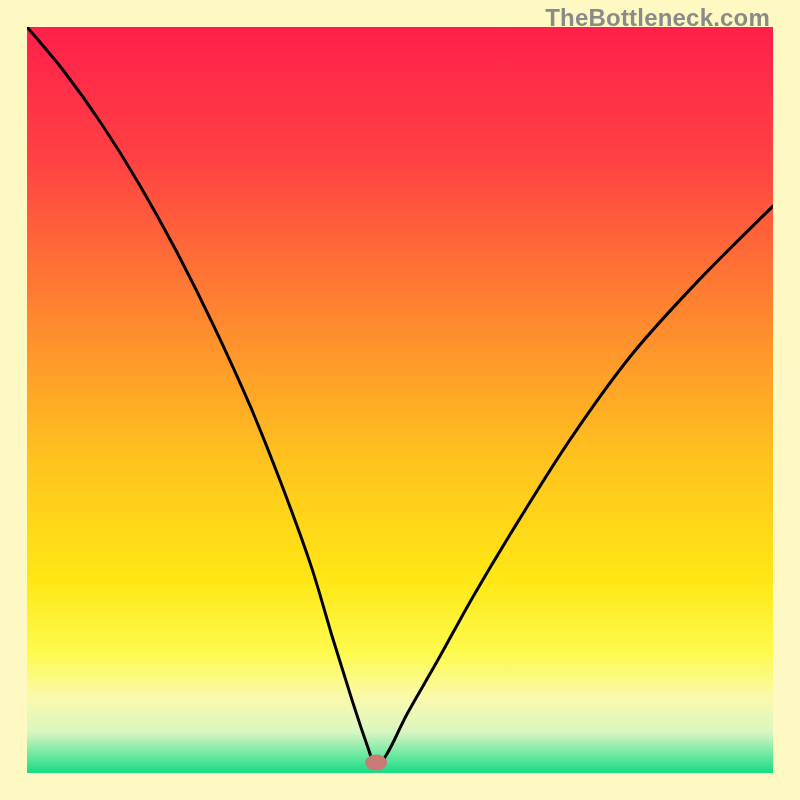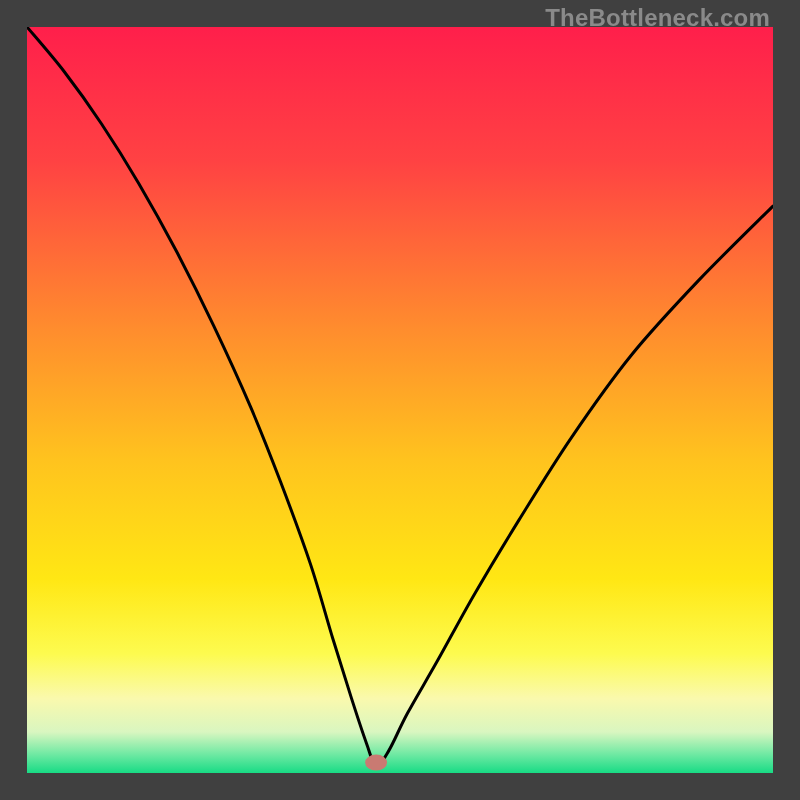--- a/index.html
+++ b/index.html
@@ -9,21 +9,21 @@
     height: 800px;
     background: #000;
     overflow: hidden;
   }
   .frame {
     position: absolute;
     left: 0;
     top: 0;
     width: 800px;
     height: 800px;
-    background: #404040;
+    background: #fef9c3;
   }
   .plot {
     position: absolute;
     left: 27px;
     top: 27px;
     width: 746px;
     height: 746px;
     overflow: hidden;
   }
   .watermark {

